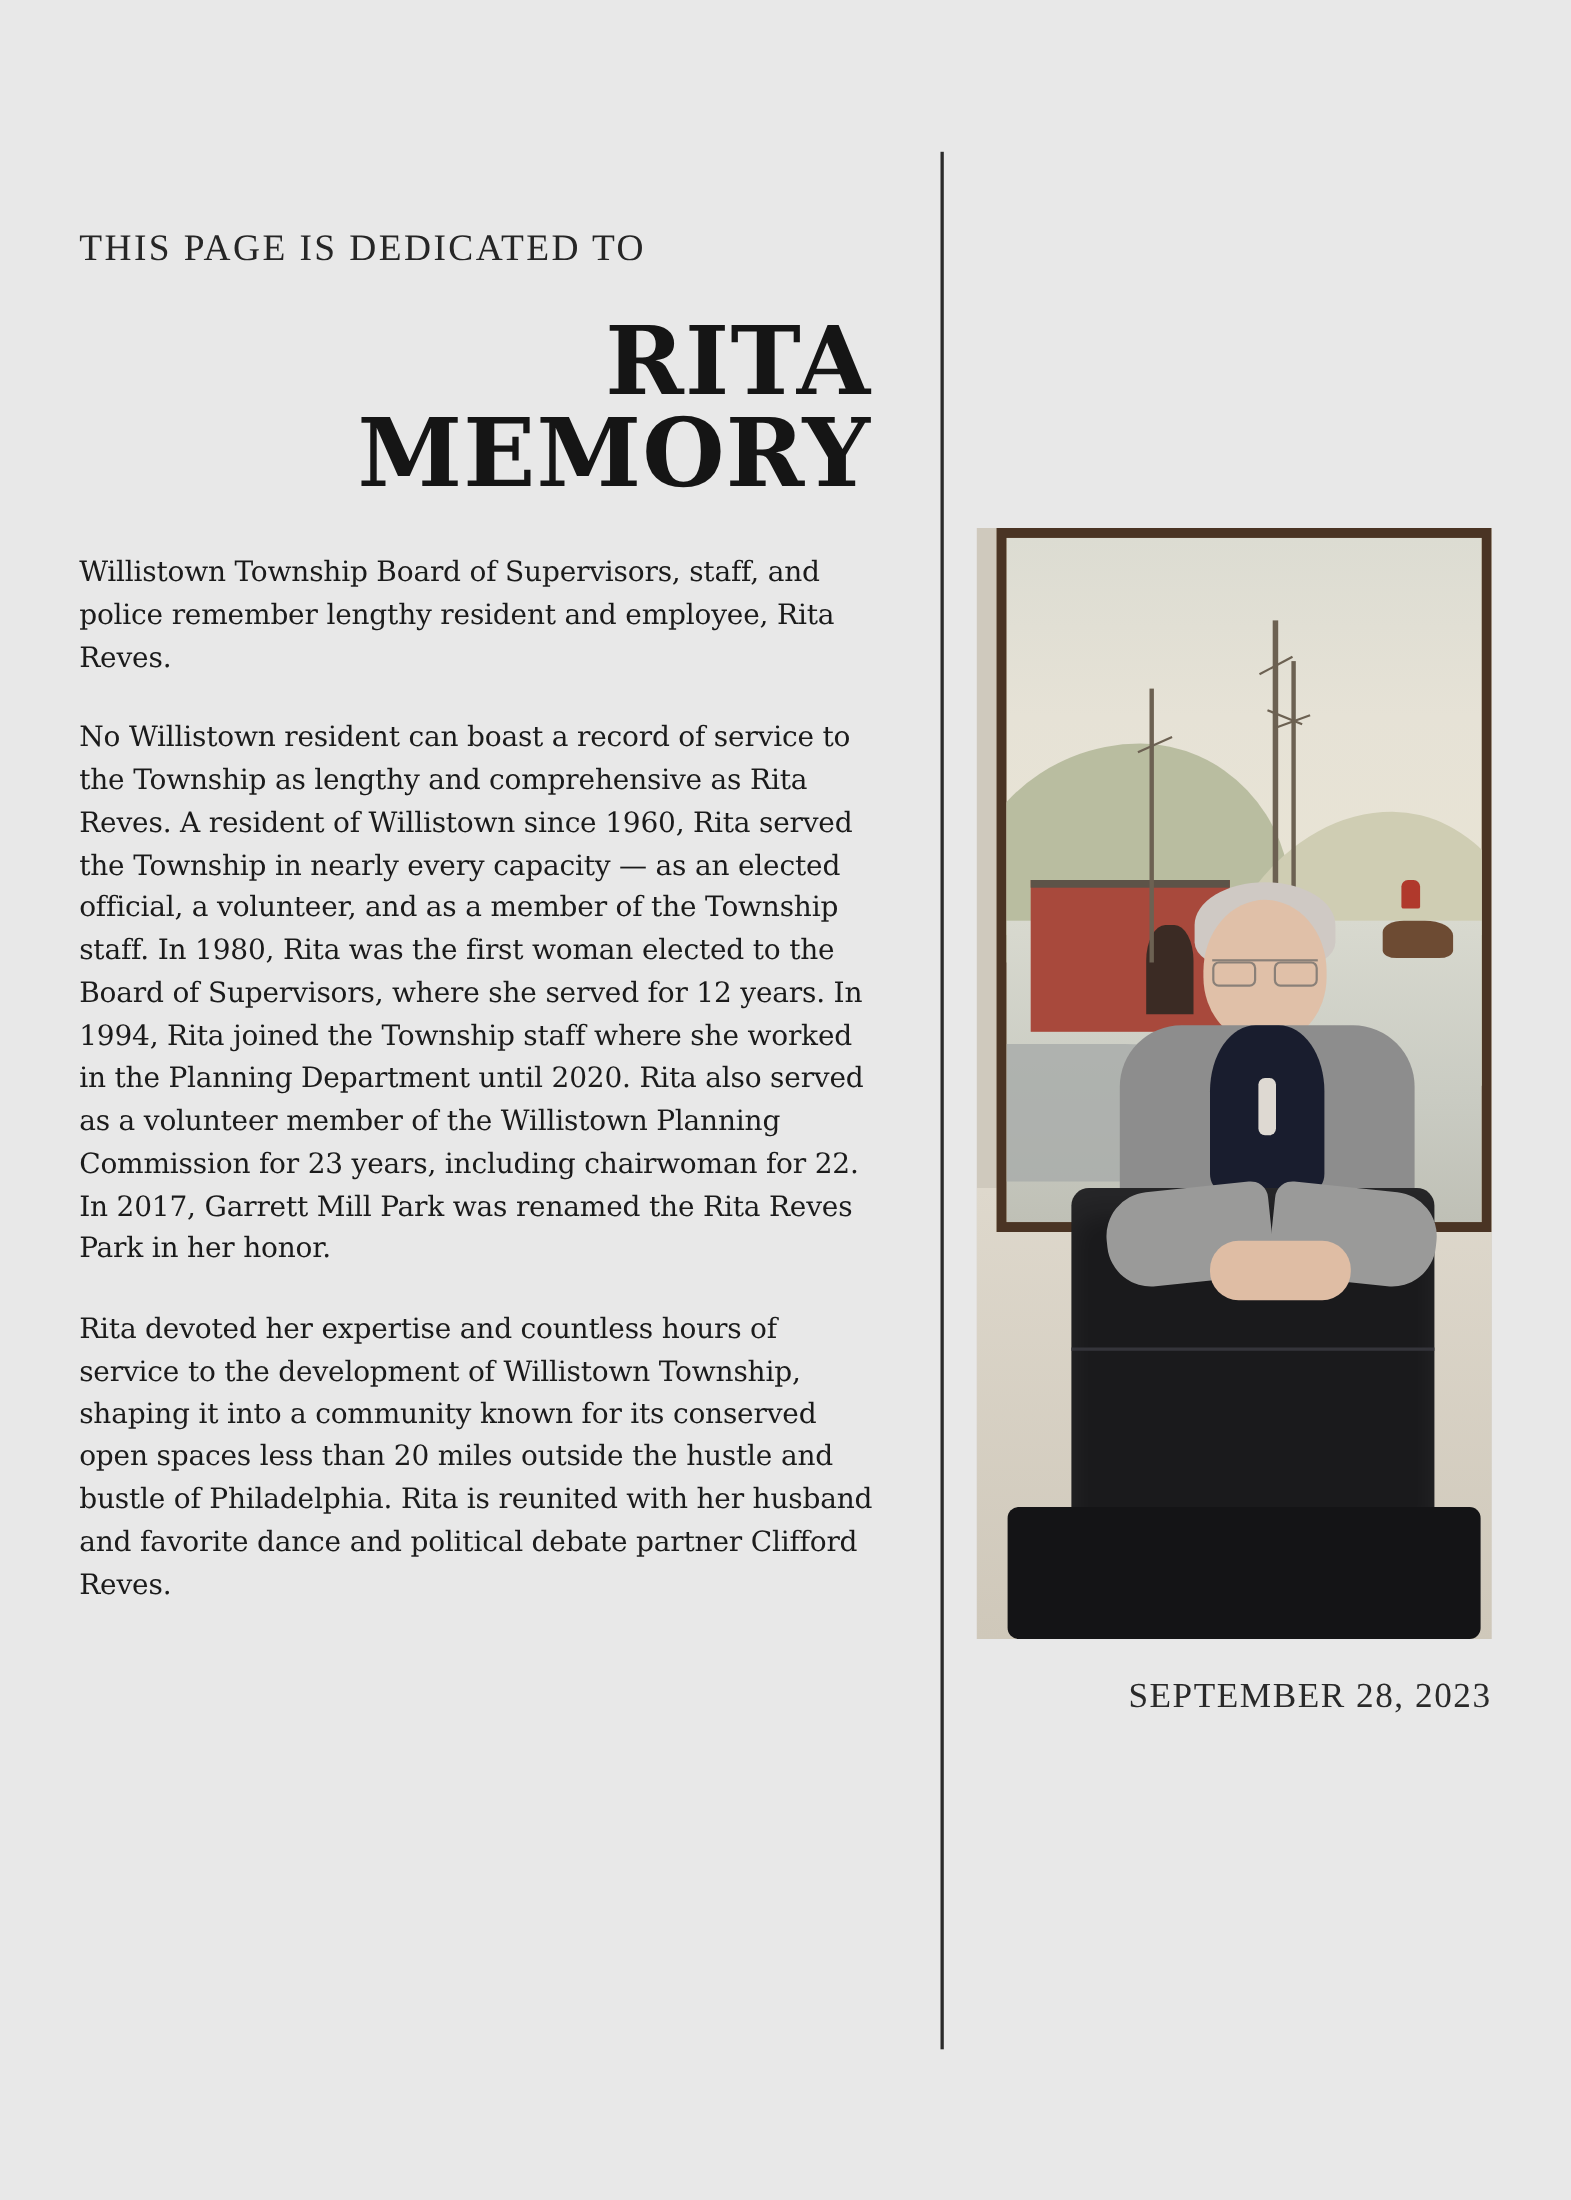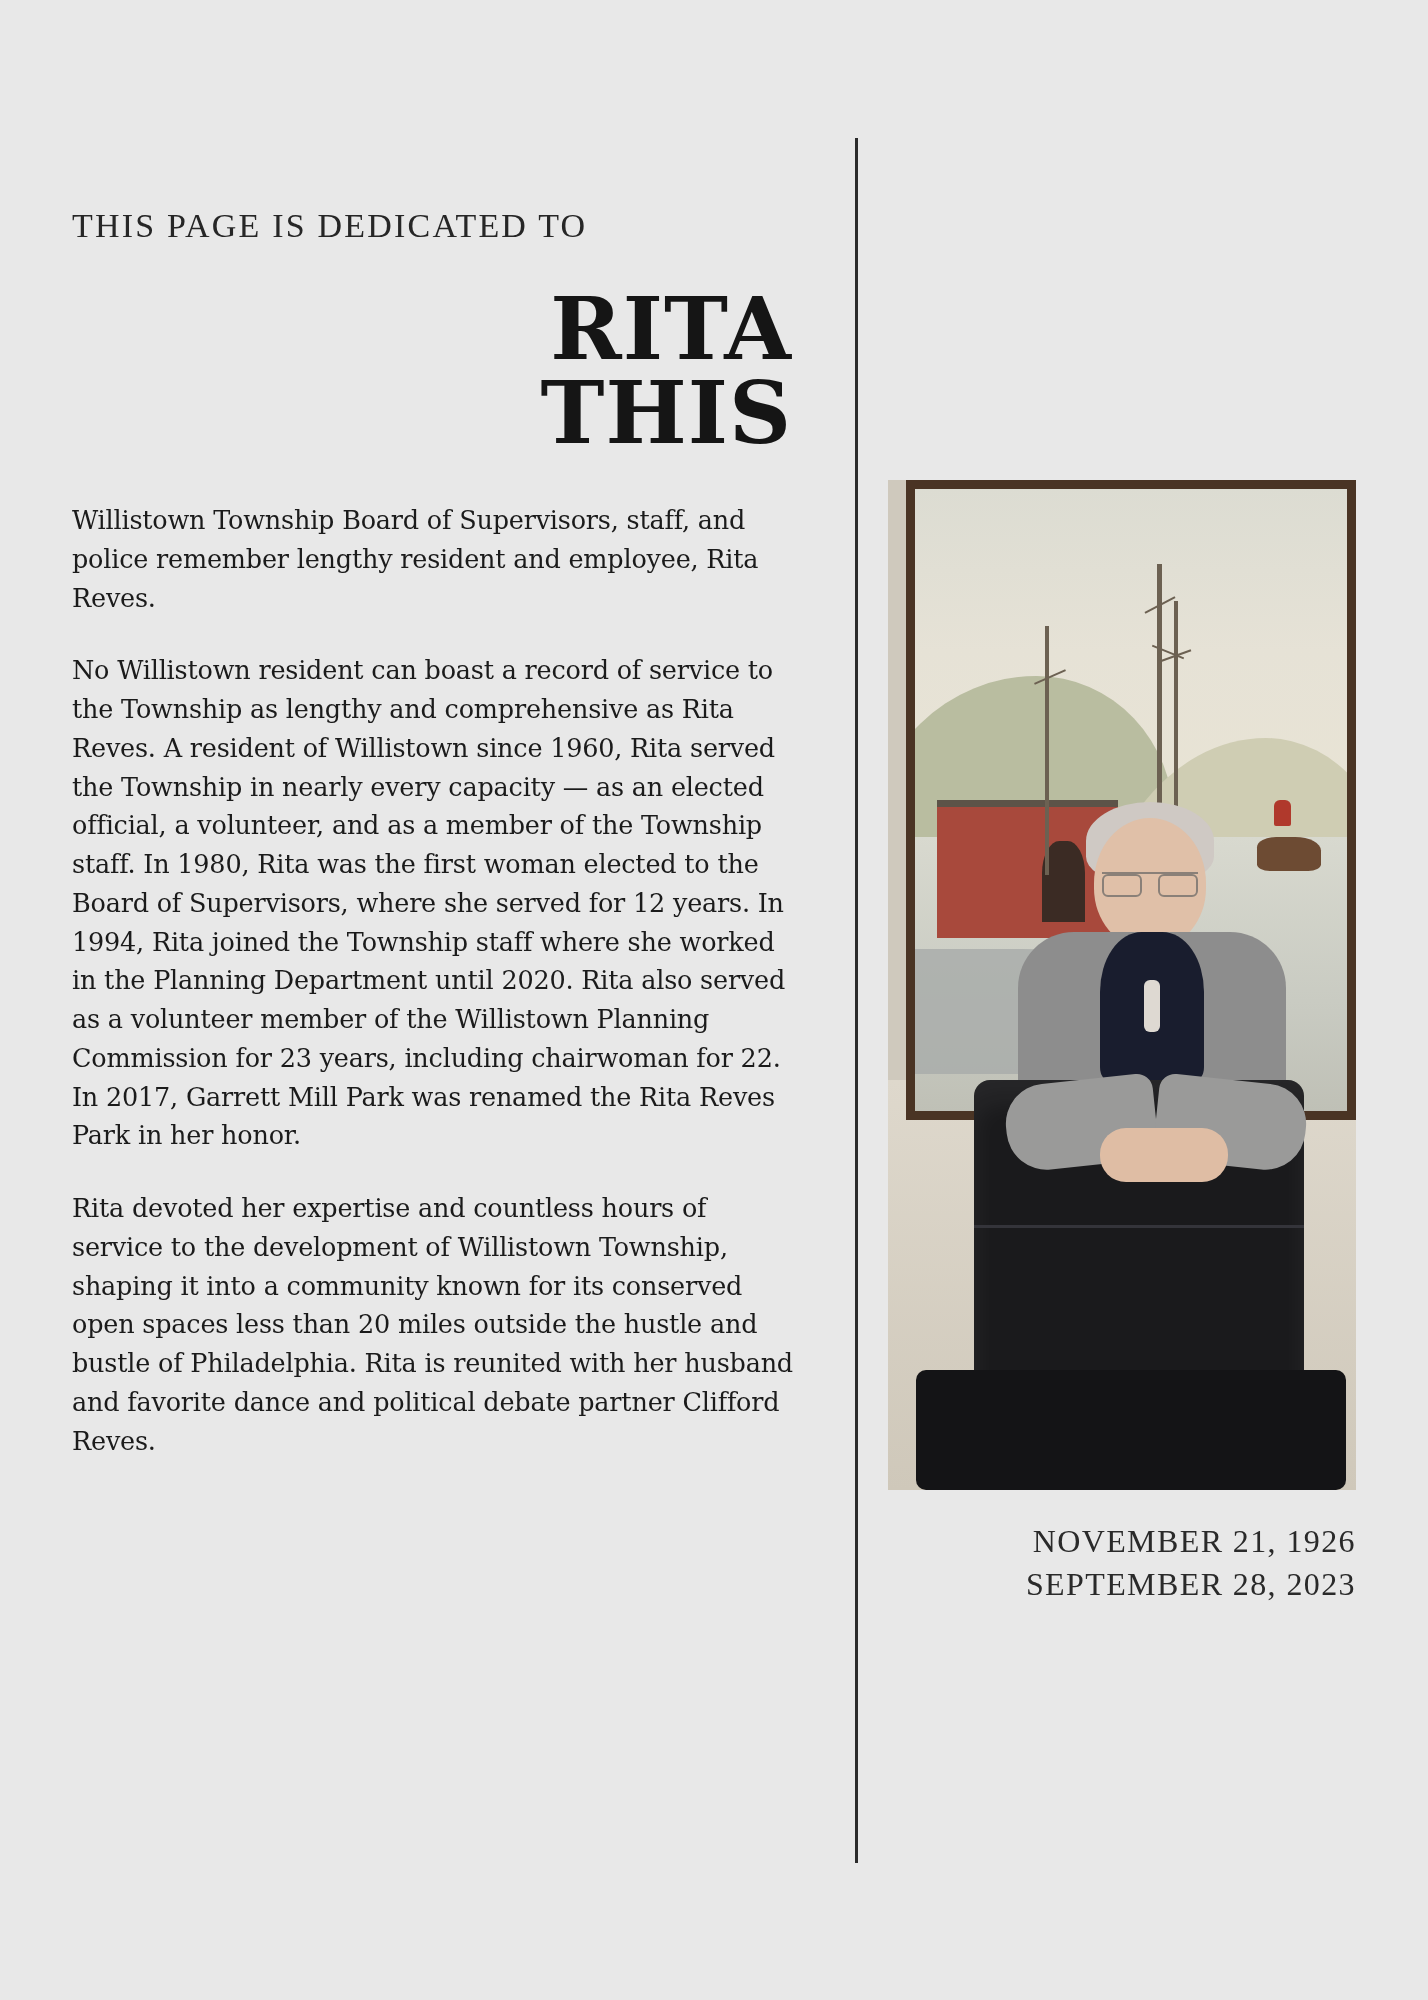--- a/index.html
+++ b/index.html
@@ -314,21 +314,21 @@
   <div class="divider"></div>
 
   <div class="left-col">
 
     <div class="dedication">
       <div>THIS PAGE IS DEDICATED TO</div>
     </div>
 
     <div class="name-block">
       <div class="name-line">RITA</div>
-      <div class="name-line">THIS</div>
+      <div class="name-line">MEMORY</div>
     </div>
 
     <p class="body-text">Willistown Township Board of Supervisors, staff, and police remember lengthy resident and employee, Rita Reves.</p>
     <p class="body-text">No Willistown resident can boast a record of service to the Township as lengthy and comprehensive as Rita Reves. A resident of Willistown since 1960, Rita served the Township in nearly every capacity — as an elected official, a volunteer, and as a member of the Township staff. In 1980, Rita was the first woman elected to the Board of Supervisors, where she served for 12 years. In 1994, Rita joined the Township staff where she worked in the Planning Department until 2020. Rita also served as a volunteer member of the Willistown Planning Commission for 23 years, including chairwoman for 22. In 2017, Garrett Mill Park was renamed the Rita Reves Park in her honor.</p>
     <p class="body-text">Rita devoted her expertise and countless hours of service to the development of Willistown Township, shaping it into a community known for its conserved open spaces less than 20 miles outside the hustle and bustle of Philadelphia. Rita is reunited with her husband and favorite dance and political debate partner Clifford Reves.</p>
 
   </div>
 
   <div class="right-col">
     <div class="photo-frame">
@@ -367,17 +367,16 @@
       <div class="chair-seam"></div>
       <div class="arm-left"></div>
       <div class="arm-right"></div>
       <div class="hands"></div>
       <div class="chair-base"></div>
 
     </div>
   </div>
 
   <div class="dates">
-    <div class="date-line">NOVEMBER 21, 1926</div>
     <div class="date-line">SEPTEMBER 28, 2023</div>
   </div>
 
 </div>
 
 </body></html>

